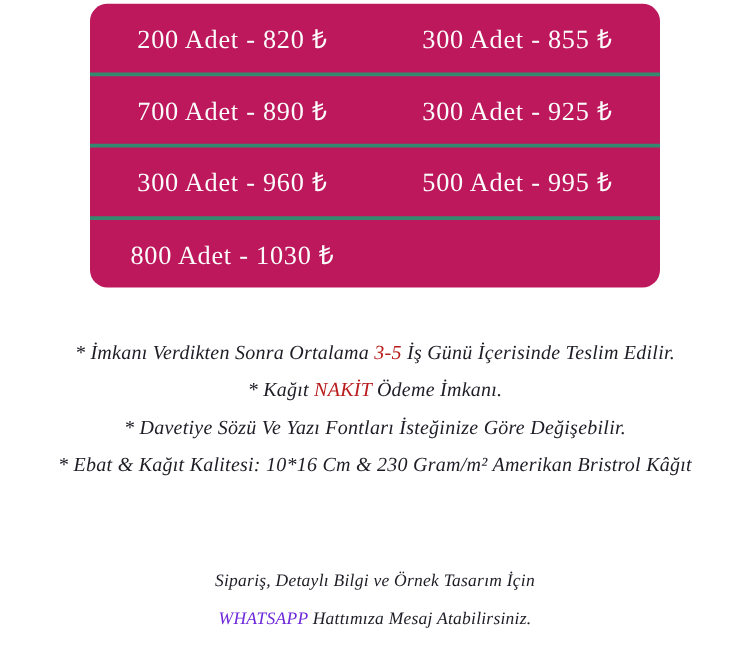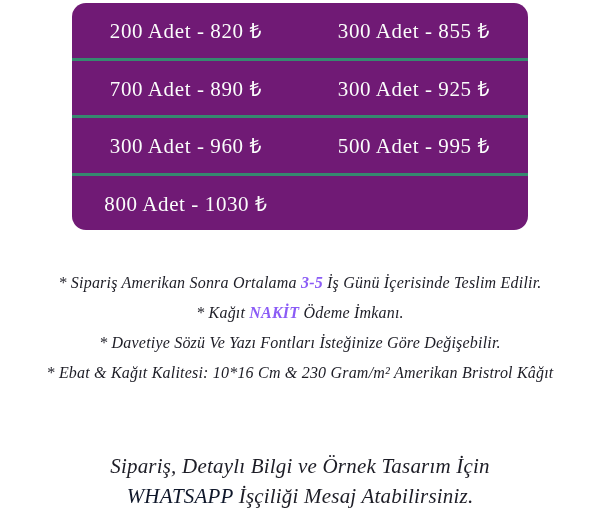--- a/index.html
+++ b/index.html
@@ -15,21 +15,21 @@
     overflow: hidden;
   }
 
   
   .price-table {
     position: absolute;
     left: 72px;
     top: 3px;
     width: 456px;
     height: 227px;
-    background: #701a75;
+    background: #be185d;
     border-radius: 14px;
     overflow: hidden;
     display: flex;
     flex-direction: column;
   }
   .price-row {
     flex: 1;
     display: flex;
     align-items: center;
     border-bottom: 3px solid #35896f;
@@ -53,39 +53,38 @@
     left: 0;
     width: 600px;
     text-align: center;
     font-style: italic;
     font-size: 16px;
     line-height: 30px;
     color: #1d1d26;
     letter-spacing: 0.2px;
   }
   .hl-red {
-    color: #8b5cf6;
-    font-weight: bold;
+    color: #b91c1c;
   }
 
   
   .cta {
     position: absolute;
     top: 451px;
     left: 0;
     width: 600px;
     text-align: center;
     font-style: italic;
-    font-size: 21px;
+    font-size: 14px;
     line-height: 30px;
     color: #1d1d26;
     letter-spacing: 0.2px;
   }
   .hl-green {
-    color: #0f172a;
+    color: #6d28d9;
   }
 </style>
 </head>
 <body>
 
 <div class="price-table">
   <div class="price-row">
     <div class="price-cell">200 Adet - 820 ₺</div>
     <div class="price-cell">300 Adet - 855 ₺</div>
   </div>
@@ -96,22 +95,22 @@
   <div class="price-row">
     <div class="price-cell">300 Adet - 960 ₺</div>
     <div class="price-cell">500 Adet - 995 ₺</div>
   </div>
   <div class="price-row">
     <div class="price-cell">800 Adet - 1030 ₺</div>
   </div>
 </div>
 
 <div class="notes">
-  <div><span>* Sipariş Amerikan Sonra Ortalama </span><span class="hl-red">3-5</span><span> İş Günü İçerisinde Teslim Edilir.</span></div>
+  <div><span>* İmkanı Verdikten Sonra Ortalama </span><span class="hl-red">3-5</span><span> İş Günü İçerisinde Teslim Edilir.</span></div>
   <div><span>* Kağıt </span><span class="hl-red">NAKİT</span><span> Ödeme İmkanı.</span></div>
   <div><span>* Davetiye Sözü Ve Yazı Fontları İsteğinize Göre Değişebilir.</span><span class="hl-red"></span><span></span></div>
   <div><span>* Ebat &amp; Kağıt Kalitesi: 10*16 Cm &amp; 230 Gram/m² Amerikan Bristrol Kâğıt</span><span class="hl-red"></span><span></span></div>
 </div>
 
 <div class="cta">
   <div>Sipariş, Detaylı Bilgi ve Örnek Tasarım İçin</div>
-  <div><span class="hl-green">WHATSAPP</span><span> İşçiliği Mesaj Atabilirsiniz.</span></div>
+  <div><span class="hl-green">WHATSAPP</span><span> Hattımıza Mesaj Atabilirsiniz.</span></div>
 </div>
 
 </body></html>

